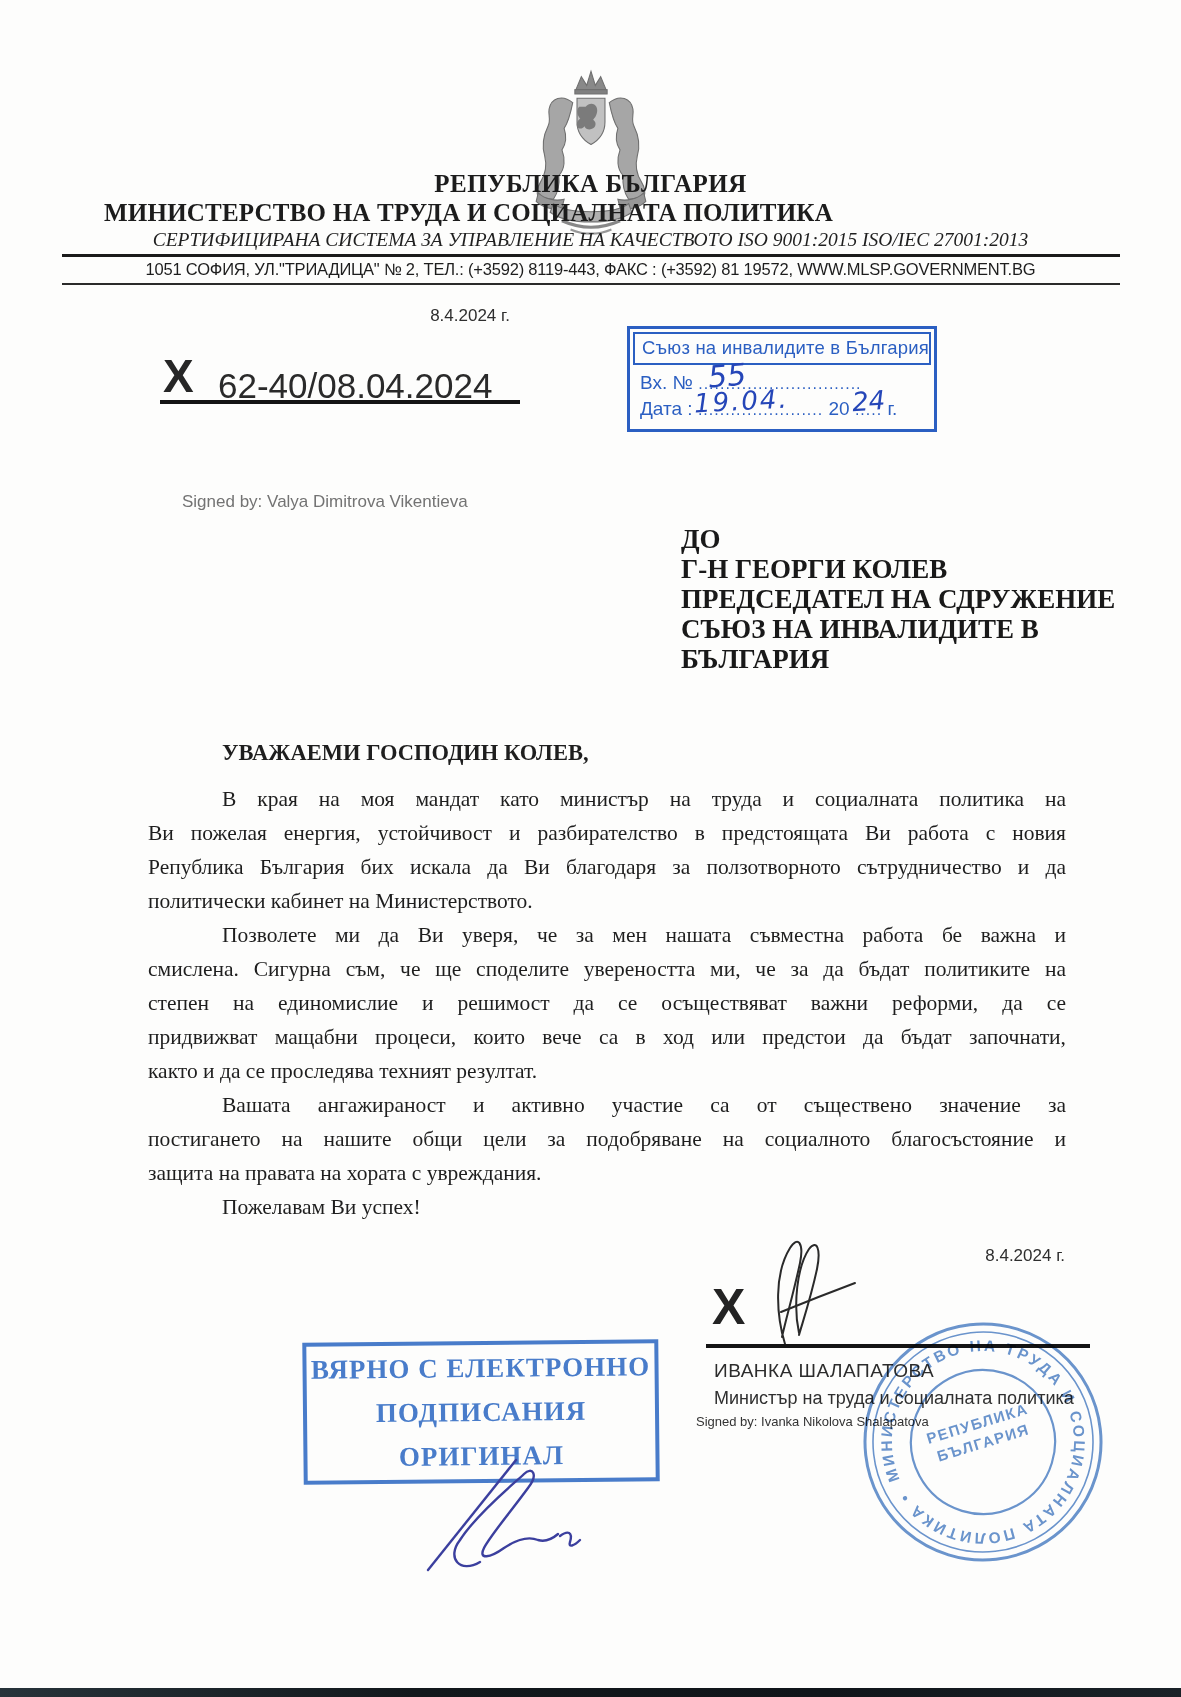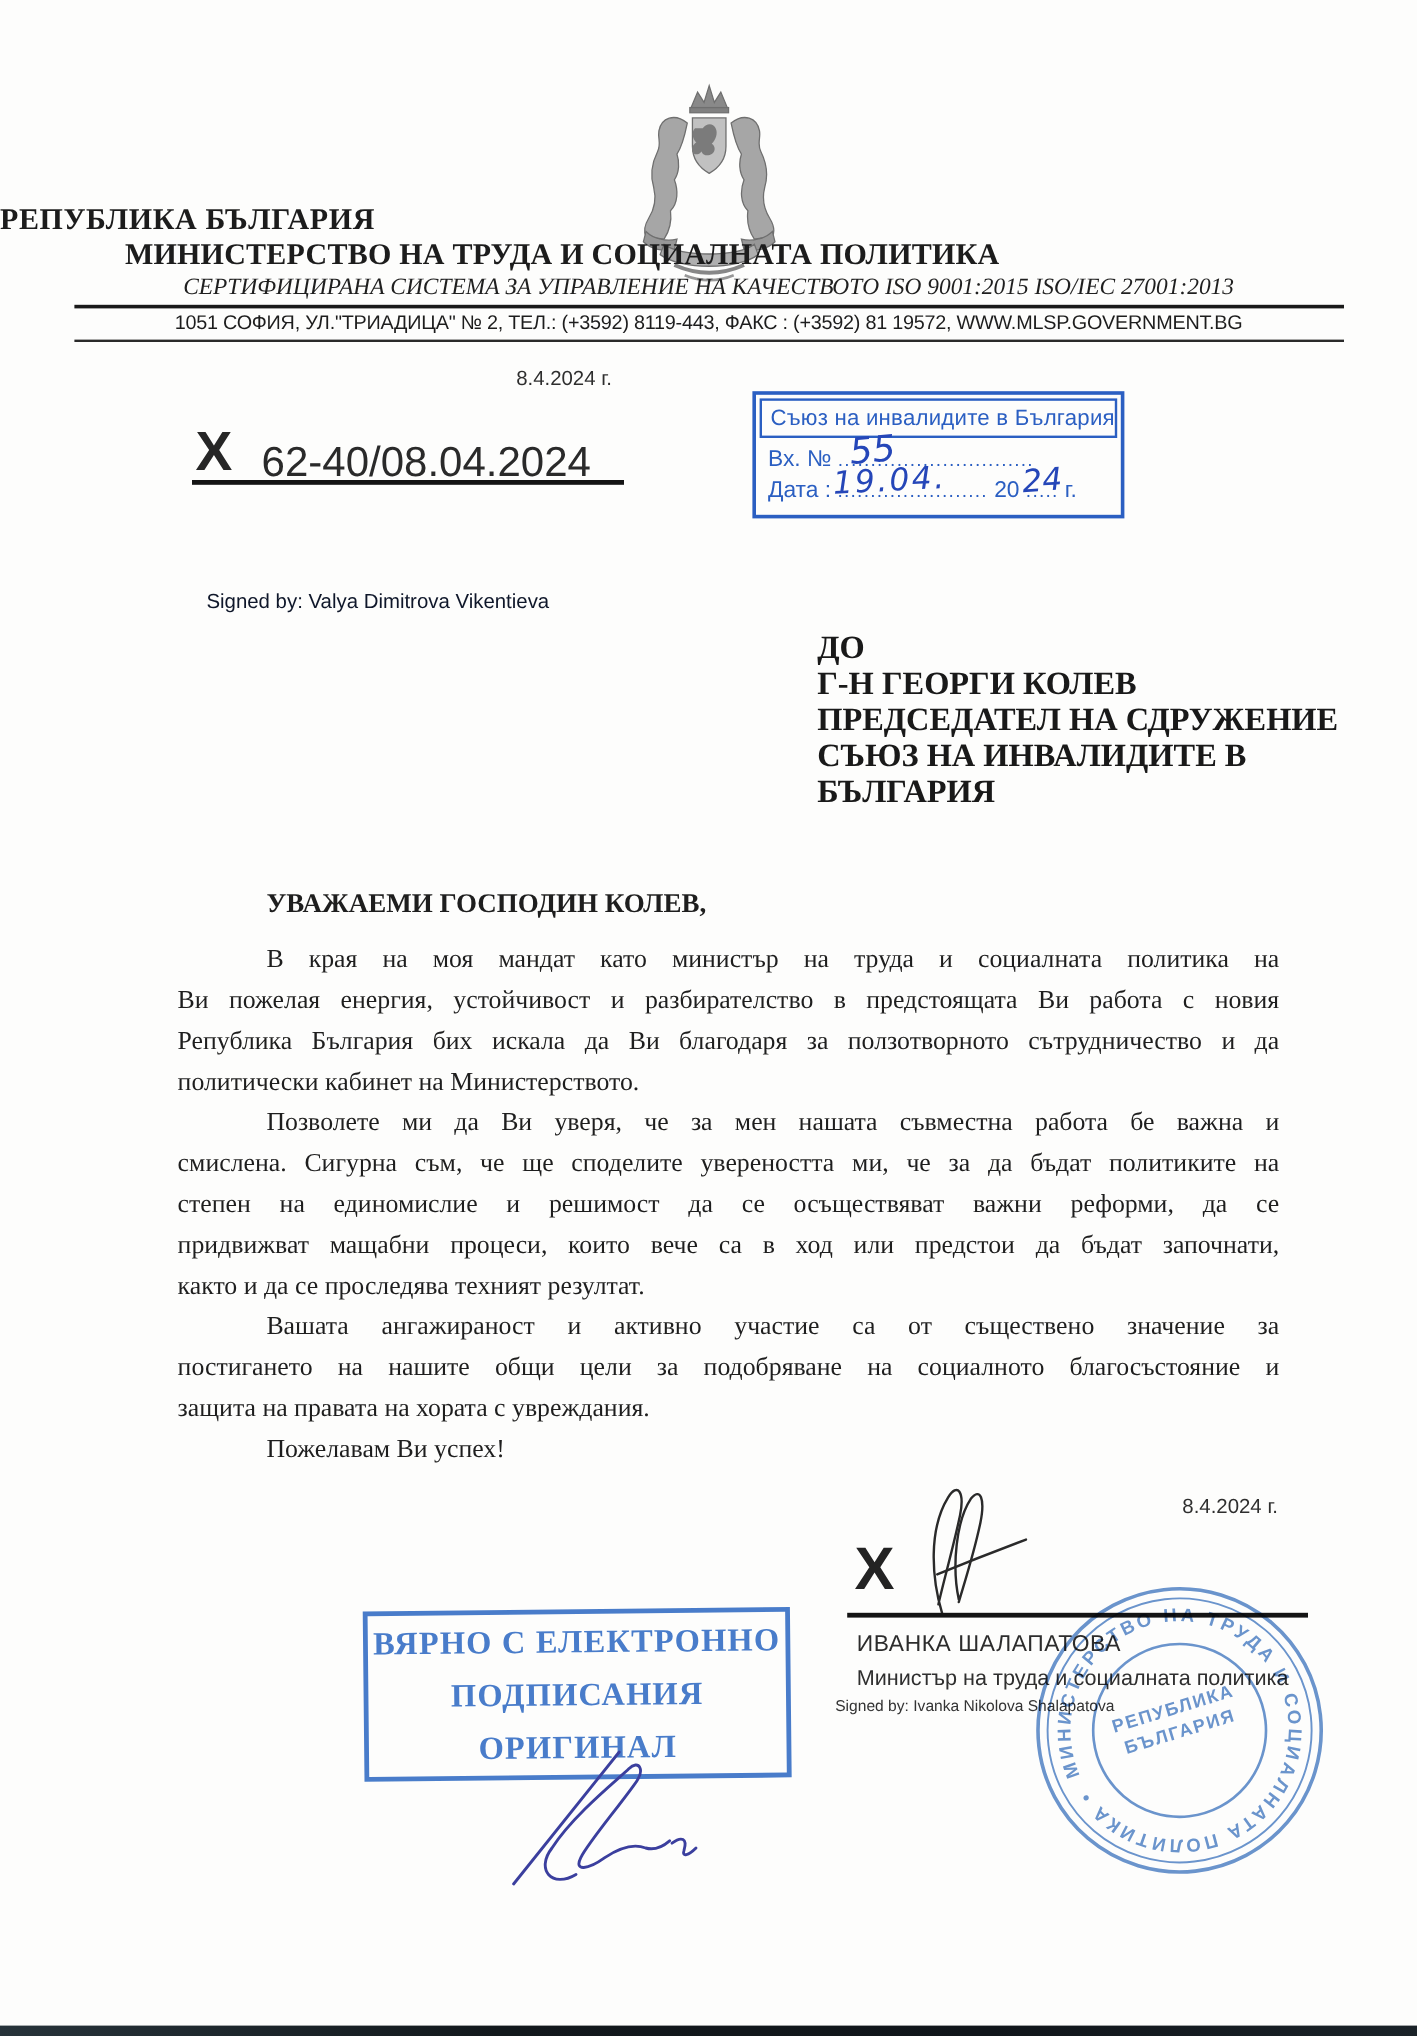--- a/index.html
+++ b/index.html
@@ -4,36 +4,36 @@
 <style>
   html,body{margin:0;padding:0;}
   body{
     width:1181px;height:1697px;position:relative;overflow:hidden;
     background:#fdfdfc;
     font-family:"Liberation Sans",sans-serif;color:#222;
   }
   .abs{position:absolute;}
   
   .emblem{left:518px;top:66px;width:146px;height:172px;filter:blur(.4px);opacity:.88;}
-  .lh-country{left:0;top:170px;width:1181px;
+  .lh-country{left:0;top:170px;width:1181px;text-align:center;
     font-family:"Liberation Serif",serif;font-weight:bold;font-size:25px;letter-spacing:.5px;color:#1c1c1c;}
   .lh-ministry{left:0;top:199px;width:937px;text-align:center;
     font-family:"Liberation Serif",serif;font-weight:bold;font-size:25px;letter-spacing:.2px;color:#1c1c1c;}
   .lh-cert{left:0;top:229px;width:1181px;text-align:center;
     font-family:"Liberation Serif",serif;font-style:italic;font-size:19.5px;color:#1f1f1f;}
   .rule-thick{left:62px;top:254px;width:1058px;height:3px;background:#1a1a1a;}
   .lh-addr{left:0;top:260px;width:1181px;text-align:center;
     font-size:16.5px;letter-spacing:-0.2px;color:#1d1d1d;font-stretch:condensed;}
   .rule-thin{left:62px;top:283px;width:1058px;height:2px;background:#2a2a2a;}
   
   .date-top{left:360px;top:306px;width:220px;text-align:center;font-size:17px;color:#2e2e2e;}
   .ref-x{left:163px;top:349px;font-size:46px;font-weight:600;color:#262626;}
   .ref-num{left:218px;top:366px;font-size:35px;color:#2a2a2a;}
   .ref-underline{left:160px;top:400px;width:360px;height:4px;background:#141414;}
-  .signedby1{left:172px;top:492px;font-size:17px;color:#0f172a;}
+  .signedby1{left:182px;top:492px;font-size:17px;color:#737373;}
   
   .in-stamp{left:627px;top:326px;width:304px;height:100px;border:3px solid #2b5fc2;
     color:#2b5fc2;background:rgba(255,255,255,.0);}
   .in-stamp .org{margin:3px;border:2px solid #2b5fc2;text-align:right;
     font-size:18.5px;padding:3px 0 4px;letter-spacing:.2px;}
   .in-row{position:relative;padding:4px 8px 0 10px;font-size:19px;white-space:nowrap;}
   .dots{letter-spacing:1px;font-size:16px;}
   .hand{font-family:"DejaVu Sans",sans-serif;font-style:italic;color:#2546b8;}
   .hand-55{position:absolute;left:78px;top:-10px;font-size:30px;transform:rotate(-5deg);}
   .hand-date{position:absolute;left:64px;top:-8px;font-size:26px;transform:rotate(-3deg);letter-spacing:2px;}

